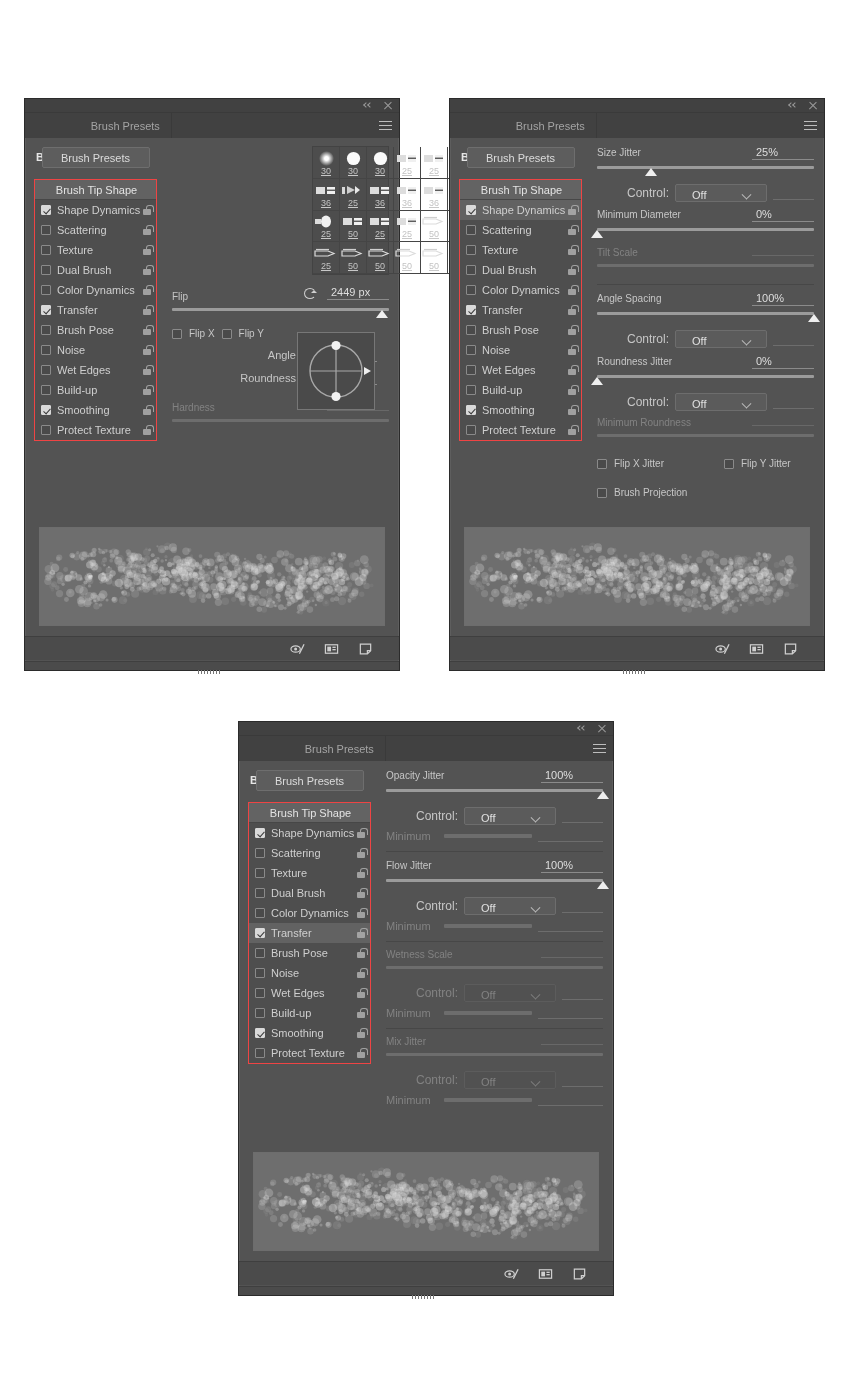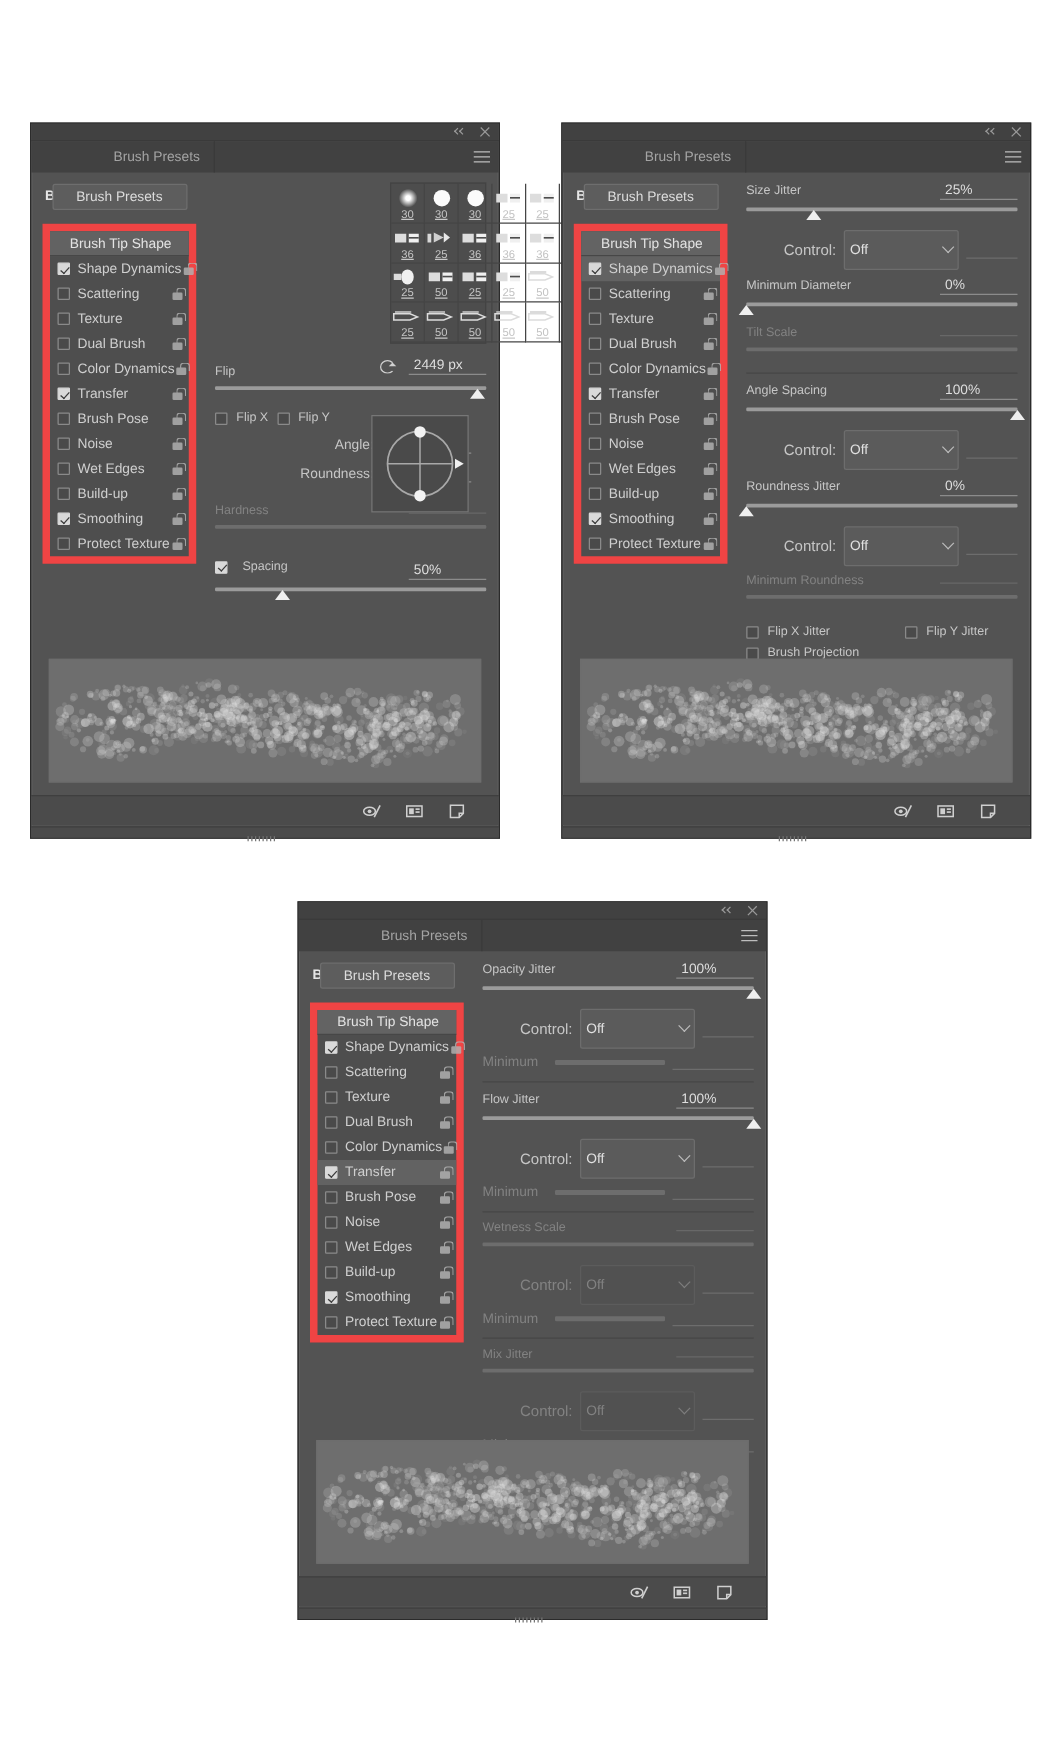--- a/index.html
+++ b/index.html
@@ -64,21 +64,21 @@
 
   
   .leftcol { width: 139px; padding: 9px 7px 0 9px; flex-shrink: 0; }
   .presets-btn {
     margin: 0 auto 11px auto; width: 108px; height: 21px;
     background: #5d5d5d; border: 1px solid #6e6e6e; border-radius: 2px;
     color: #dcdcdc; font-size: 11px;
     display: flex; align-items: center; justify-content: center; cursor: pointer;
   }
   .optlist {
-    border: 6px solid #ef4444; background: #4e4e4e;
+    border: 1px solid #ef4444; background: #4e4e4e;
   }
   .optrow {
     height: 20px; display: flex; align-items: center;
     padding: 0 4px 0 6px; font-size: 11px; color: #cfcfcf;
     cursor: pointer; position: relative;
   }
   .optrow.header {
     justify-content: center; background: #636363; color: #e3e3e3;
     border-bottom: 1px solid #474747;
   }
@@ -127,23 +127,23 @@
   .slider .thumb {
     position: absolute; top: 4px; width: 0; height: 0;
     border-left: 6px solid transparent; border-right: 6px solid transparent;
     border-bottom: 8px solid #efefef; transform: translateX(-6px); cursor: pointer;
   }
 
   .control-row { display: flex; align-items: center; gap: 6px; margin-top: 7px; }
   .control-row .lbl { font-size: 12px; color: #c6c6c6; }
   .control-row .lbl.dim { color: #828282; }
   .select {
-    width: 92px; height: 32px; background: #5b5b5b;
+    width: 92px; height: 18px; background: #5b5b5b;
     border: 1px solid #6d6d6d; border-radius: 2px;
-    display: flex; align-items: center; padding: 0 4px;
+    display: flex; align-items: flex-end; padding: 0 16px;
     font-size: 11px; color: #e0e0e0; cursor: pointer; position: relative;
   }
   .select.dim { background: #515151; border-color: #5c5c5c; color: #828282; }
   .select .cv { flex: 1; }
   .select .chev {
     width: 7px; height: 7px; border-right: 1.3px solid #bdbdbd;
     border-bottom: 1.3px solid #bdbdbd; transform: rotate(45deg) translate(-2px,-2px);
   }
   .select.dim .chev { border-color: #7d7d7d; }
   .tail-underline {
@@ -609,33 +609,20 @@
           <div style="margin-top:17px;">
             <div class="row-head">
               <span class="ctl-label dim">Hardness</span>
               <span class="numfield dim"></span>
             </div>
             <div class="slider dim">
               <div class="track"></div>
             </div>
           </div>
 
-          <div style="margin-top:17px;">
-            <div class="row-head">
-              <span style="display:flex;align-items:center;gap:6px;">
-                <span class="cbx on"></span>
-                <span class="ctl-label">Spacing</span>
-              </span>
-              <span class="numfield">50%</span>
-            </div>
-            <div class="slider">
-              <div class="track"></div>
-              <div class="thumb" id="p1-spacing-thumb" style="left: 25%;"></div>
-            </div>
-          </div>
         </div>
       </div>
     </div>
 
     <div class="preview" style="left:14px; right:14px; bottom:44px;">
       <svg width="100%" height="100%" viewBox="0 0 350 99" preserveAspectRatio="none">
         <g class="strokes" fill="#e2e2e2">
             <circle cx="62.4" cy="55.3" r="1.66" opacity="0.195"></circle>
             <circle cx="50.3" cy="48.3" r="2.55" opacity="0.337"></circle>
             <circle cx="64.3" cy="67.9" r="4.39" opacity="0.278"></circle>
@@ -1661,21 +1648,21 @@
         <div style="margin-top:13px; display:flex; gap:60px;">
           <span style="display:flex;align-items:center;gap:7px;">
             <span class="mini-cbx"></span>
             <span class="ctl-label">Flip X Jitter</span>
           </span>
           <span style="display:flex;align-items:center;gap:7px;">
             <span class="mini-cbx"></span>
             <span class="ctl-label">Flip Y Jitter</span>
           </span>
         </div>
-        <div style="margin-top:6px; display:flex;align-items:center;gap:7px;">
+        <div style="margin-top:18px; display:flex;align-items:center;gap:7px;">
           <span class="mini-cbx"></span>
           <span class="ctl-label">Brush Projection</span>
         </div>
       </div>
     </div>
 
     <div class="preview" style="left:14px; right:14px; bottom:44px;">
       <svg width="100%" height="100%" viewBox="0 0 350 99" preserveAspectRatio="none">
         <g class="strokes" fill="#e2e2e2">
             <circle cx="62.4" cy="55.3" r="1.66" opacity="0.195"></circle>

